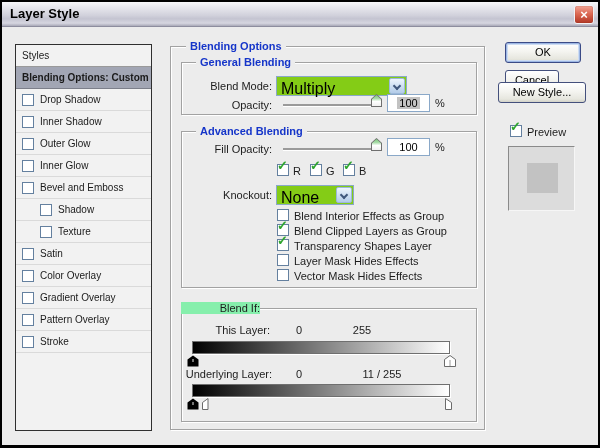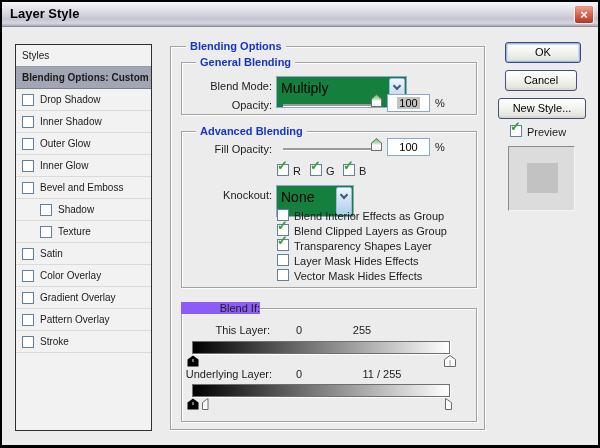--- a/index.html
+++ b/index.html
@@ -52,22 +52,22 @@
   }
   .section-title {
     position:absolute; background:#ececec; padding:0 4px;
     font-size:11px; font-weight:bold; color:#1535c9; white-space:nowrap;
   }
   .field-label { position:absolute; font-size:11px; color:#1c1c1c; text-align:right; white-space:nowrap; }
   .plain-label { position:absolute; font-size:11px; color:#1c1c1c; white-space:nowrap; }
 
   
   .dropdown {
-    position:absolute; height:32px; background:#15803d; border:1px solid #8aa8c8;
-    font-size:14px; color:#000;
+    position:absolute; height:20px; background:#84cc16; border:1px solid #8aa8c8;
+    font-size:16px; color:#000;
   }
   .dropdown .val { position:absolute; left:4px; top:3px; }
   .dd-btn {
     position:absolute; right:1px; top:1px; bottom:1px; width:16px;
     border:1px solid #9cb8da; border-radius:2px;
     background:linear-gradient(180deg,#eef5fc 0%,#cfe0f3 50%,#b3cce8 100%);
   }
   .chevron {
     position:absolute; left:4px; top:4px; width:6px; height:6px;
     border-left:2px solid #40587c; border-bottom:2px solid #40587c;
@@ -262,21 +262,21 @@
   </span>
   <span class="plain-label" style="left:292px; top:238px;">Transparency Shapes Layer</span>
 
   <span class="opt-cb" style="left:275px; top:252px;"></span>
   <span class="plain-label" style="left:292px; top:253px;">Layer Mask Hides Effects</span>
 
   <span class="opt-cb" style="left:275px; top:267px;"></span>
   <span class="plain-label" style="left:292px; top:268px;">Vector Mask Hides Effects</span>
 
   <div class="group-box" style="left:179px; top:306px; width:296px; height:114px;"></div>
-  <span class="field-label" style="left:179px; top:300px; width:79px; background:#8b5cf6;">Blend If:</span>
+  <span class="field-label" style="left:179px; top:300px; width:79px; background:#86efac;">Blend If:</span>
 
   <span class="field-label" style="left:179px; top:322px; width:89px;">This Layer:</span>
   <span class="plain-label" style="left:287px; top:322px; width:20px; text-align:center;">0</span>
   <span class="plain-label" style="left:345px; top:322px; width:30px; text-align:center;">255</span>
 
   <div class="gradient-bar" style="left:190px; top:339px;"></div>
   <svg class="marker" style="left:185px; top:353px;" width="12" height="12" viewBox="0 0 12 12">
     <polygon points="6,0.5 11.5,4.5 11.5,11.5 0.5,11.5 0.5,4.5" fill="#000"></polygon>
     <rect x="5.5" y="4" width="1" height="3" fill="#e8e8e8"></rect>
   </svg>
@@ -295,22 +295,22 @@
     <rect x="5.5" y="4" width="1" height="3" fill="#e8e8e8"></rect>
   </svg>
   <svg class="marker" style="left:200px; top:396px;" width="7" height="12" viewBox="0 0 7 12">
     <path d="M6,0.5 L6,11.5 L0.5,11.5 L0.5,4.5 Z" fill="#ffffff" stroke="#6b6b6b"></path>
   </svg>
   <svg class="marker" style="left:443px; top:396px;" width="7" height="12" viewBox="0 0 7 12">
     <path d="M0.5,0.5 L6.5,4.5 L6.5,11.5 L0.5,11.5 Z" fill="#ffffff" stroke="#6b6b6b"></path>
   </svg>
 
   <div class="xp-btn default" style="left:503px; top:40px; width:76px;">OK</div>
-  <div class="xp-btn" style="left:503px; top:68px; width:72px;">Cancel</div>
-  <div class="xp-btn" style="left:496px; top:96px; width:88px;">New Style...</div>
+  <div class="xp-btn" style="left:503px; top:68px; width:54px;">Cancel</div>
+  <div class="xp-btn" style="left:496px; top:80px; width:88px;">New Style...</div>
 
   <span class="opt-cb" style="left:508px; top:123px;">
     <span class="tick">✓</span>
   </span>
   <span class="plain-label" style="left:525px; top:124px;">Preview</span>
 
   <div class="preview-box">
     <div class="preview-inner"></div>
   </div>
 

